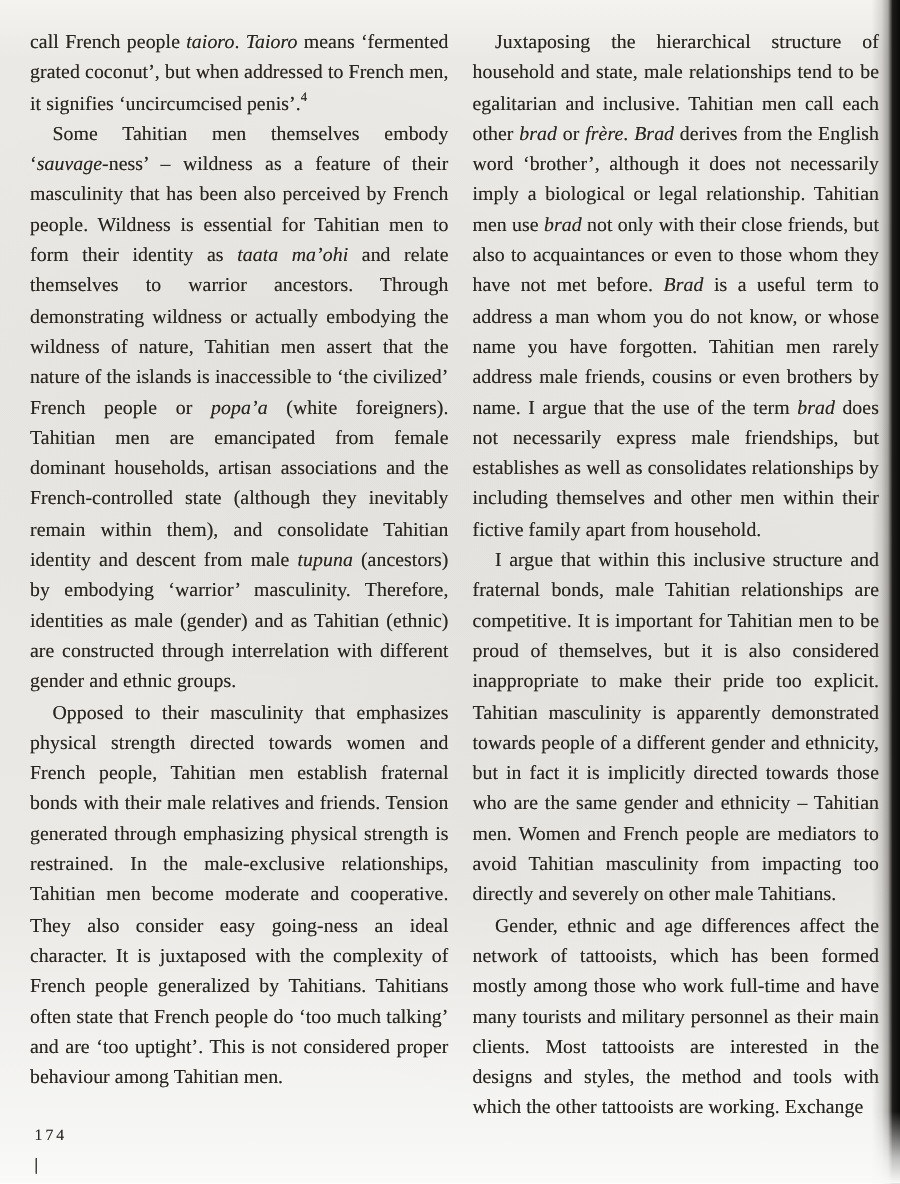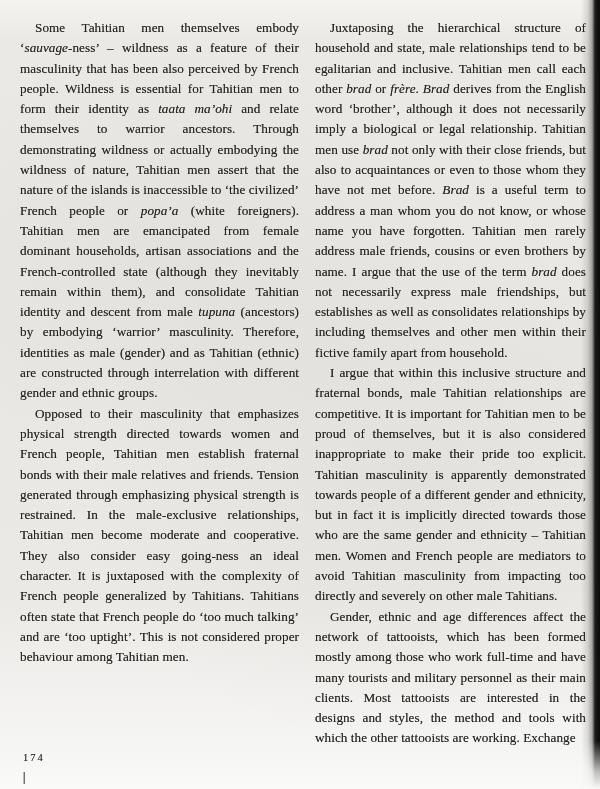--- a/index.html
+++ b/index.html
@@ -86,20 +86,21 @@
       #f9f9f8 100%);
   }
 </style>
 </head>
 <body>
 
 <div class="page">
 
   <div class="columns">
     <div class="col col-left" id="col-left">
+        <p class="para"><span>call French people </span><span class="it">taioro</span><span>. </span><span class="it">Taioro</span><span> means ‘fermented grated coconut’, but when addressed to French men, it signifies ‘uncircumcised penis’.</span><sup class="fnote">4</sup></p>
         <p class="para indent"><span>Some Tahitian men themselves embody ‘</span><span class="it">sauvage</span><span>-ness’ – wildness as a feature of their masculinity that has been also perceived by French people. Wildness is essential for Tahitian men to form their identity as </span><span class="it">taata ma’ohi</span><span> and relate themselves to warrior ancestors. Through demonstrating wildness or actually embodying the wildness of nature, Tahitian men assert that the nature of the islands is inaccessible to ‘the civilized’ French people or </span><span class="it">popa’a</span><span> (white foreigners). Tahitian men are emancipated from female dominant households, artisan associations and the French-controlled state (although they inevitably remain within them), and consolidate Tahitian identity and descent from male </span><span class="it">tupuna</span><span> (ancestors) by embodying ‘warrior’ masculinity. Therefore, identities as male (gender) and as Tahitian (ethnic) are constructed through interrelation with different gender and ethnic groups.</span></p>
         <p class="para indent"><span>Opposed to their masculinity that emphasizes physical strength directed towards women and French people, Tahitian men establish fraternal bonds with their male relatives and friends. Tension generated through emphasizing physical strength is restrained. In the male-exclusive relationships, Tahitian men become moderate and cooperative. They also consider easy going-ness an ideal character. It is juxtaposed with the complexity of French people generalized by Tahitians. Tahitians often state that French people do ‘too much talking’ and are ‘too uptight’. This is not considered proper behaviour among Tahitian men.</span></p>
       </div>
     <div class="col col-right" id="col-right">
         <p class="para indent"><span>Juxtaposing the hierarchical structure of household and state, male relationships tend to be egalitarian and inclusive. Tahitian men call each other </span><span class="it">brad</span><span> or </span><span class="it">frère</span><span>. </span><span class="it">Brad</span><span> derives from the English word ‘brother’, although it does not necessarily imply a biological or legal relationship. Tahitian men use </span><span class="it">brad</span><span> not only with their close friends, but also to acquaintances or even to those whom they have not met before. </span><span class="it">Brad</span><span> is a useful term to address a man whom you do not know, or whose name you have forgotten. Tahitian men rarely address male friends, cousins or even brothers by name. I argue that the use of the term </span><span class="it">brad</span><span> does not necessarily express male friendships, but establishes as well as consolidates relationships by including themselves and other men within their fictive family apart from household.</span></p>
         <p class="para indent"><span>I argue that within this inclusive structure and fraternal bonds, male Tahitian relationships are competitive. It is important for Tahitian men to be proud of themselves, but it is also considered inappropriate to make their pride too explicit. Tahitian masculinity is apparently demonstrated towards people of a different gender and ethnicity, but in fact it is implicitly directed towards those who are the same gender and ethnicity – Tahitian men. Women and French people are mediators to avoid Tahitian masculinity from impacting too directly and severely on other male Tahitians.</span></p>
         <p class="para indent"><span>Gender, ethnic and age differences affect the network of tattooists, which has been formed mostly among those who work full-time and have many tourists and military personnel as their main clients. Most tattooists are interested in the designs and styles, the method and tools with which the other tattooists are working. Exchange</span></p>
       </div>
   </div>
 

